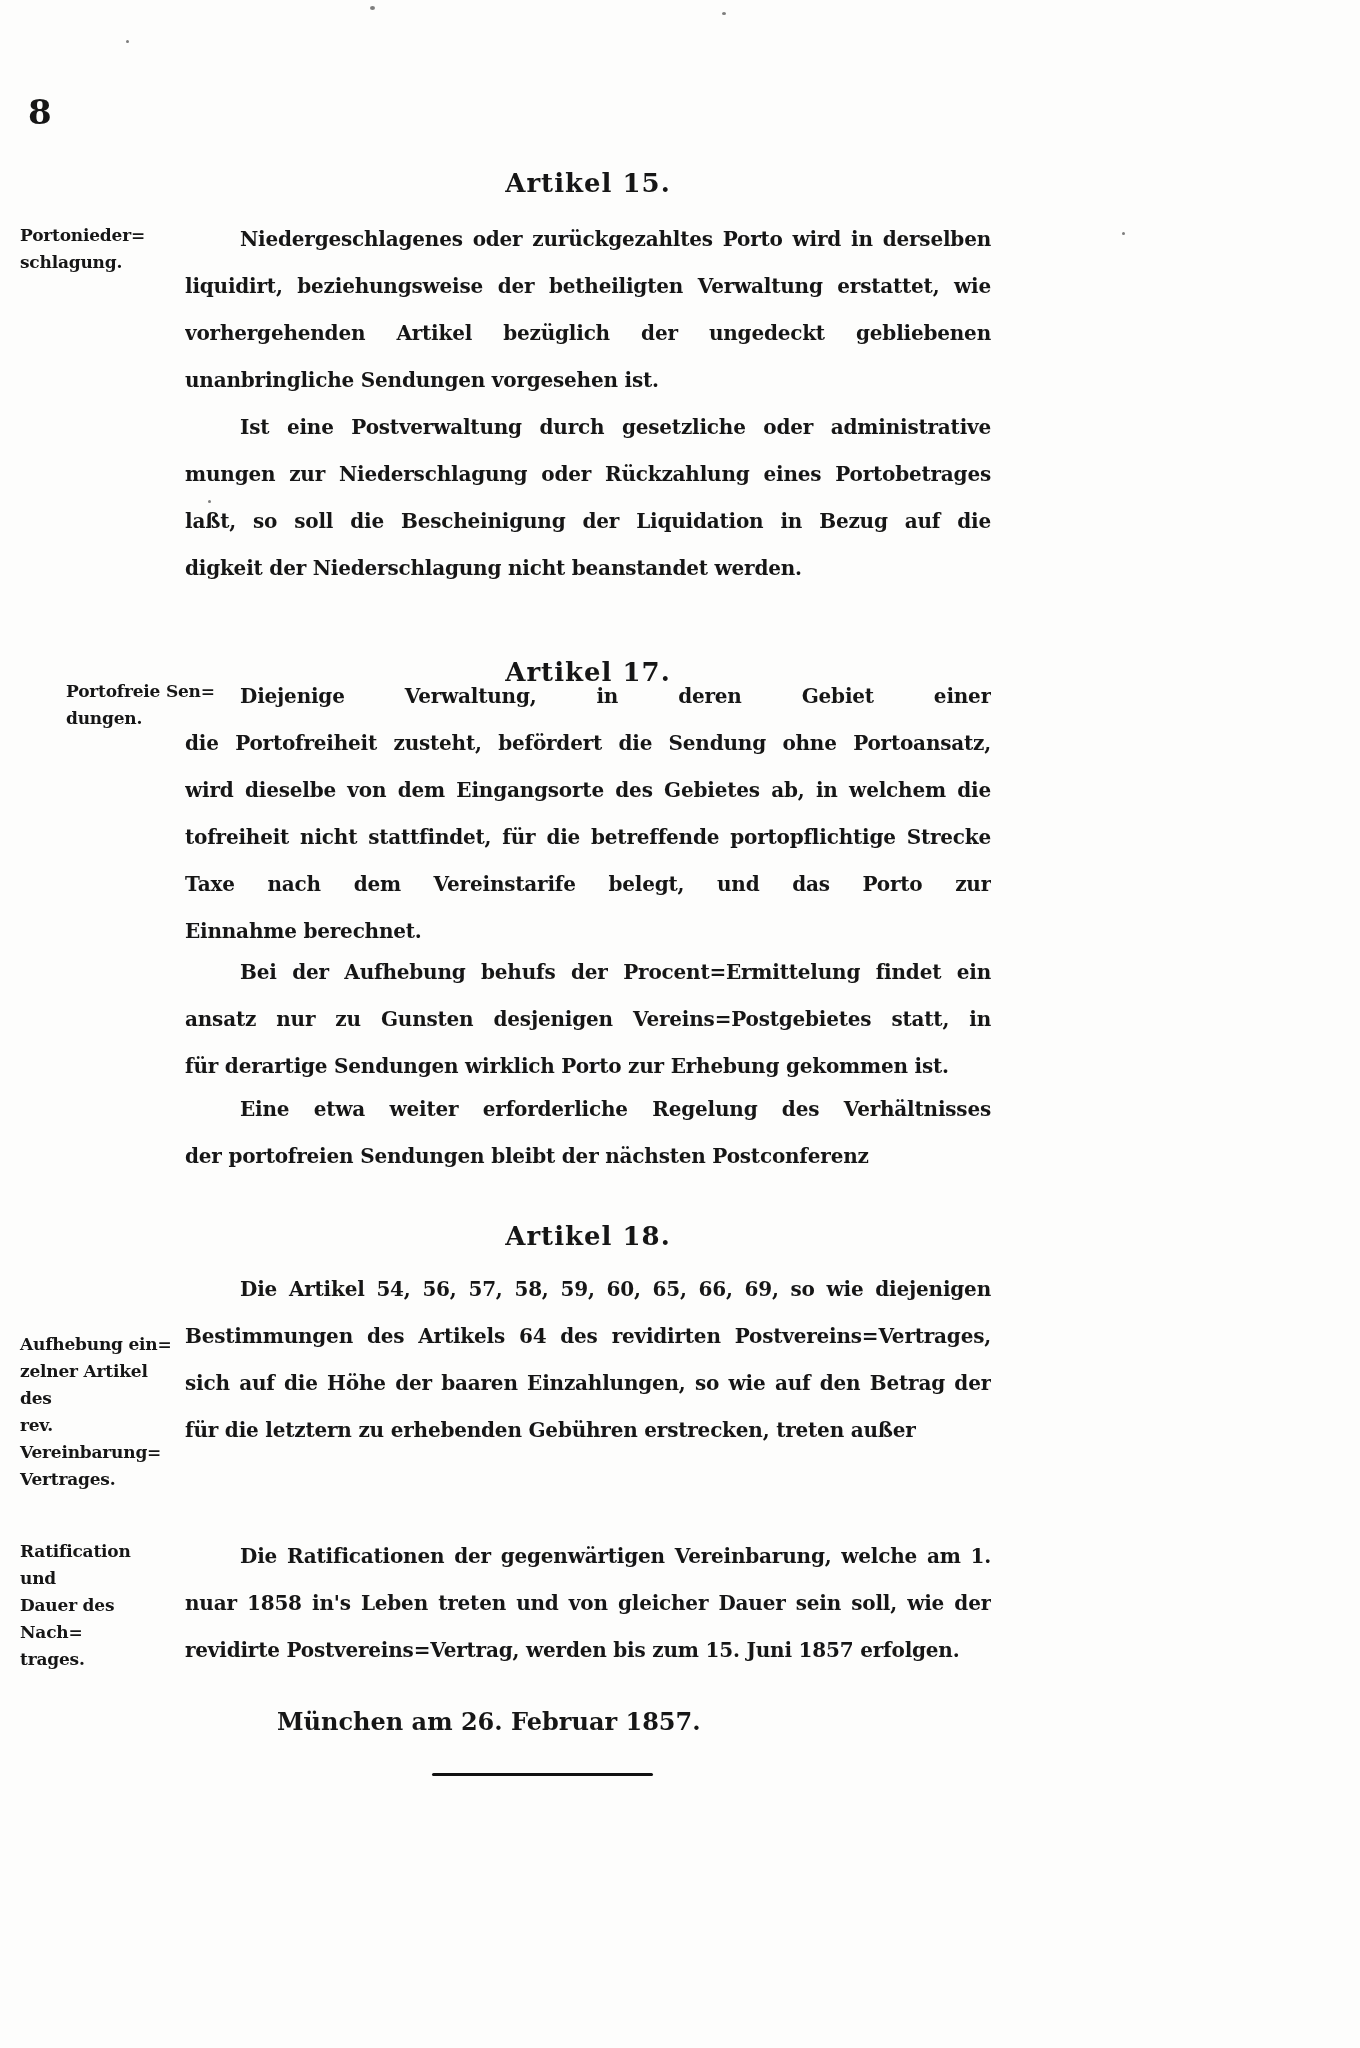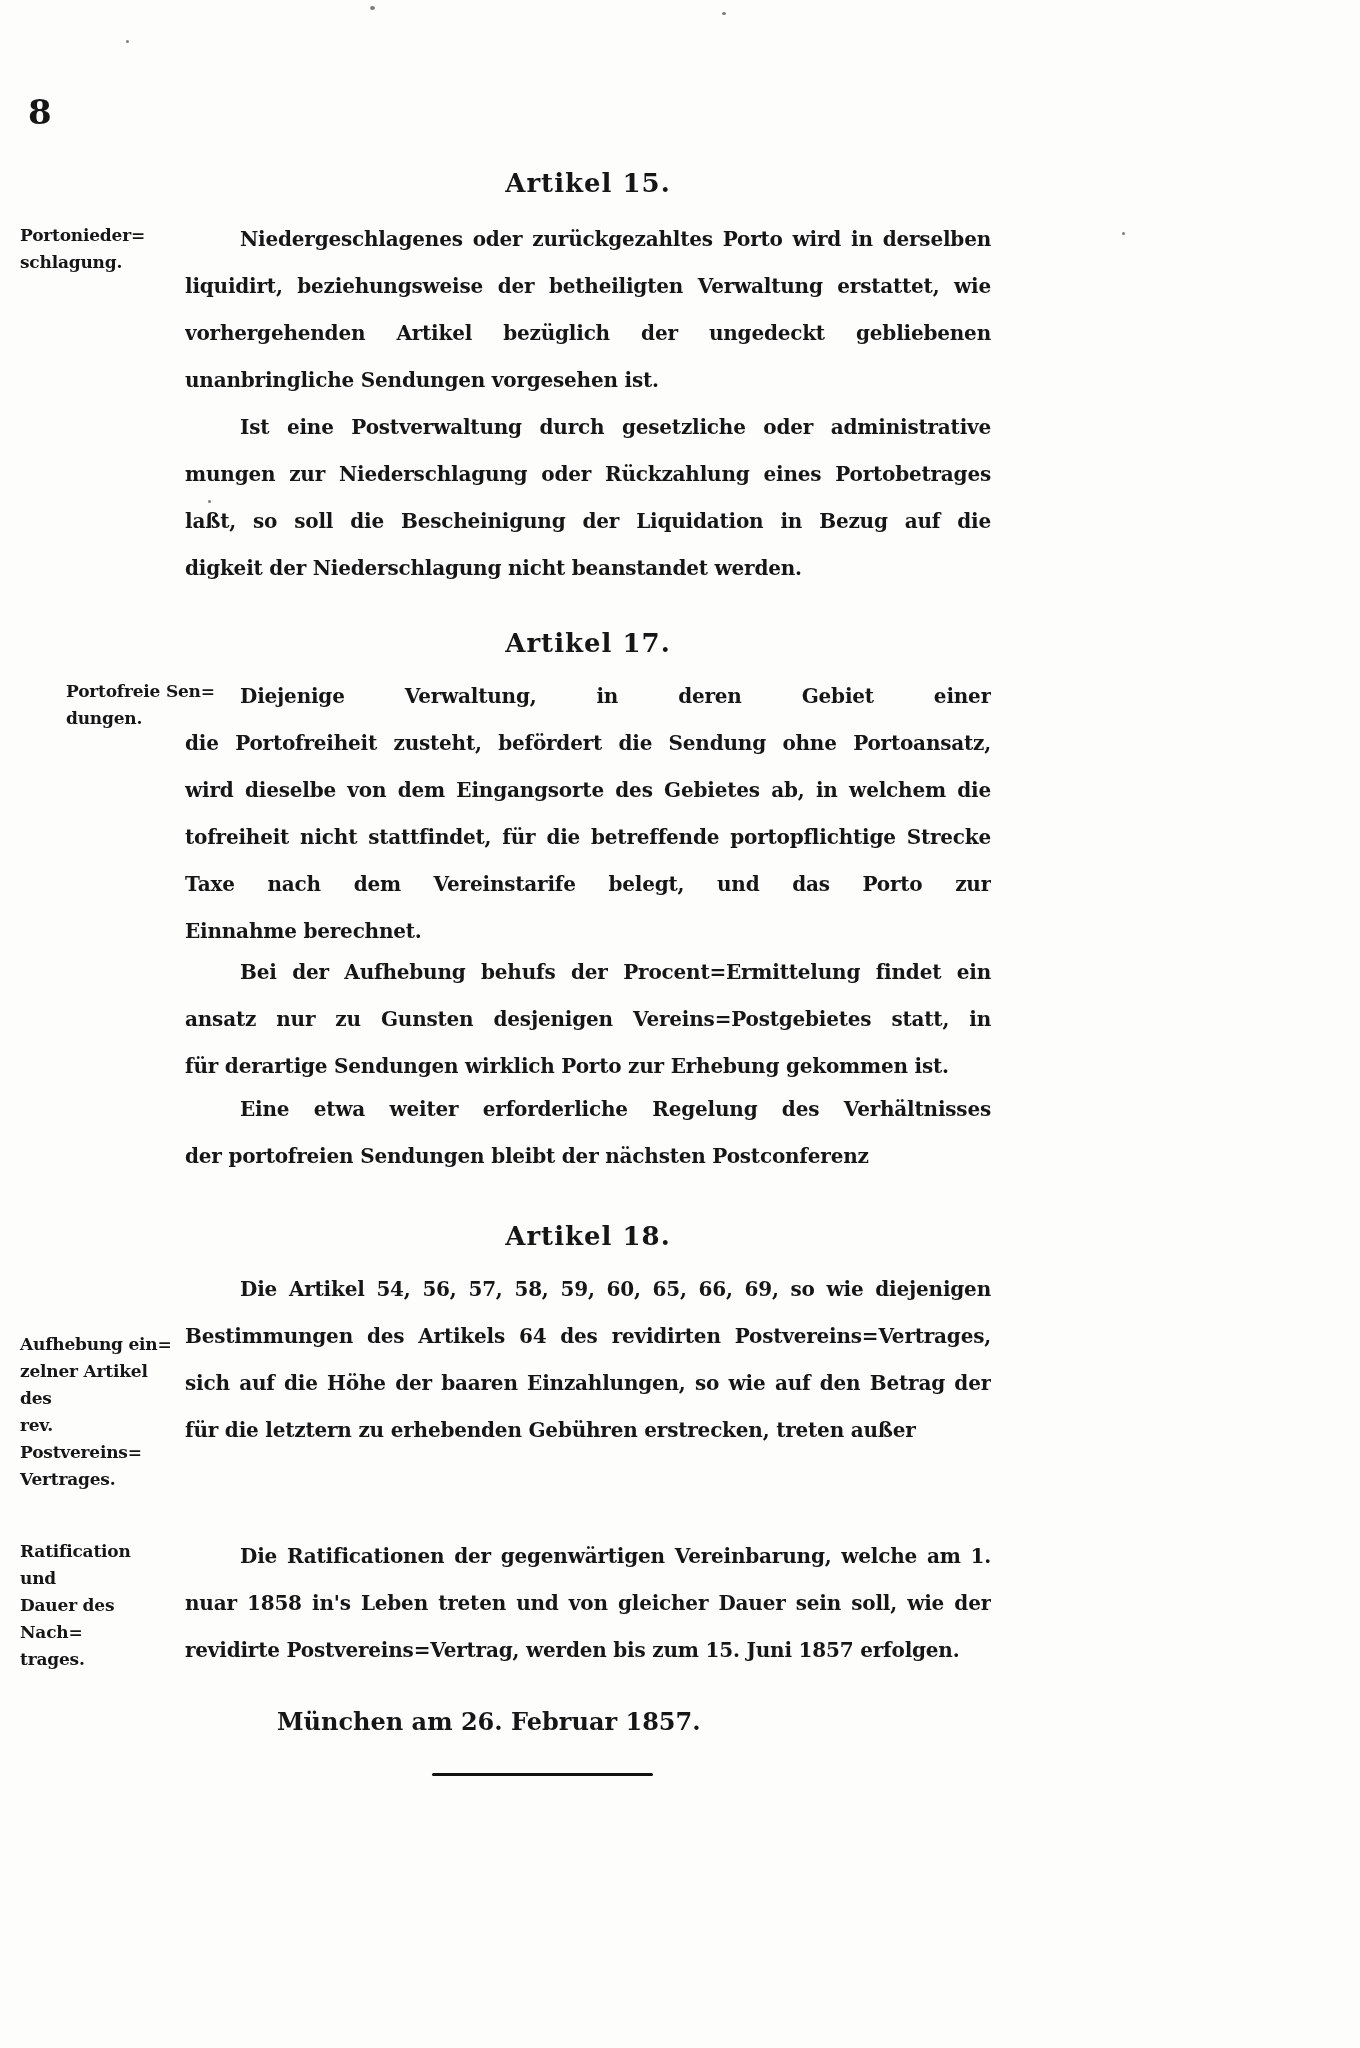--- a/index.html
+++ b/index.html
@@ -103,21 +103,21 @@
     <div class="line last">unanbringliche Sendungen vorgesehen ist.</div>
   </div>
 
   <div class="para" style="top:404px;">
     <div class="line indent">Ist eine Postverwaltung durch gesetzliche oder administrative Bestim=</div>
     <div class="line">mungen zur Niederschlagung oder Rückzahlung eines Portobetrages veran=</div>
     <div class="line">laßt, so soll die Bescheinigung der Liquidation in Bezug auf die Nothwen=</div>
     <div class="line last">digkeit der Niederschlagung nicht beanstandet werden.</div>
   </div>
 
-  <div class="heading" style="top:623px;">Artikel 17.</div>
+  <div class="heading" style="top:652px;">Artikel 17.</div>
 
   <div class="margin-note" style="top:678px;margin-left:46px;">
     <div>Portofreie Sen=</div>
     <div>dungen.</div>
   </div>
 
   <div class="para" style="top:673px;">
     <div class="line indent">Diejenige Verwaltung, in deren Gebiet einer Vereinsfahrpostsendung</div>
     <div class="line">die Portofreiheit zusteht, befördert die Sendung ohne Portoansatz, dagegen</div>
     <div class="line">wird dieselbe von dem Eingangsorte des Gebietes ab, in welchem die Por=</div>
@@ -135,21 +135,21 @@
   <div class="para" style="top:1086px;">
     <div class="line indent">Eine etwa weiter erforderliche Regelung des Verhältnisses bezüglich</div>
     <div class="line last">der portofreien Sendungen bleibt der nächsten Postconferenz vorbehalten.</div>
   </div>
 
   <div class="heading" style="top:1216px;">Artikel 18.</div>
 
   <div class="margin-note" style="top:1331px;">
     <div>Aufhebung ein=</div>
     <div>zelner Artikel des</div>
-    <div>rev. Postvereins=</div>
+    <div>rev. Vereinbarung=</div>
     <div>Vertrages.</div>
   </div>
 
   <div class="para" style="top:1266px;">
     <div class="line indent">Die Artikel 54, 56, 57, 58, 59, 60, 65, 66, 69, so wie diejenigen</div>
     <div class="line">Bestimmungen des Artikels 64 des revidirten Postvereins=Vertrages, welche</div>
     <div class="line">sich auf die Höhe der baaren Einzahlungen, so wie auf den Betrag der</div>
     <div class="line last">für die letztern zu erhebenden Gebühren erstrecken, treten außer Geltung.</div>
   </div>
 

